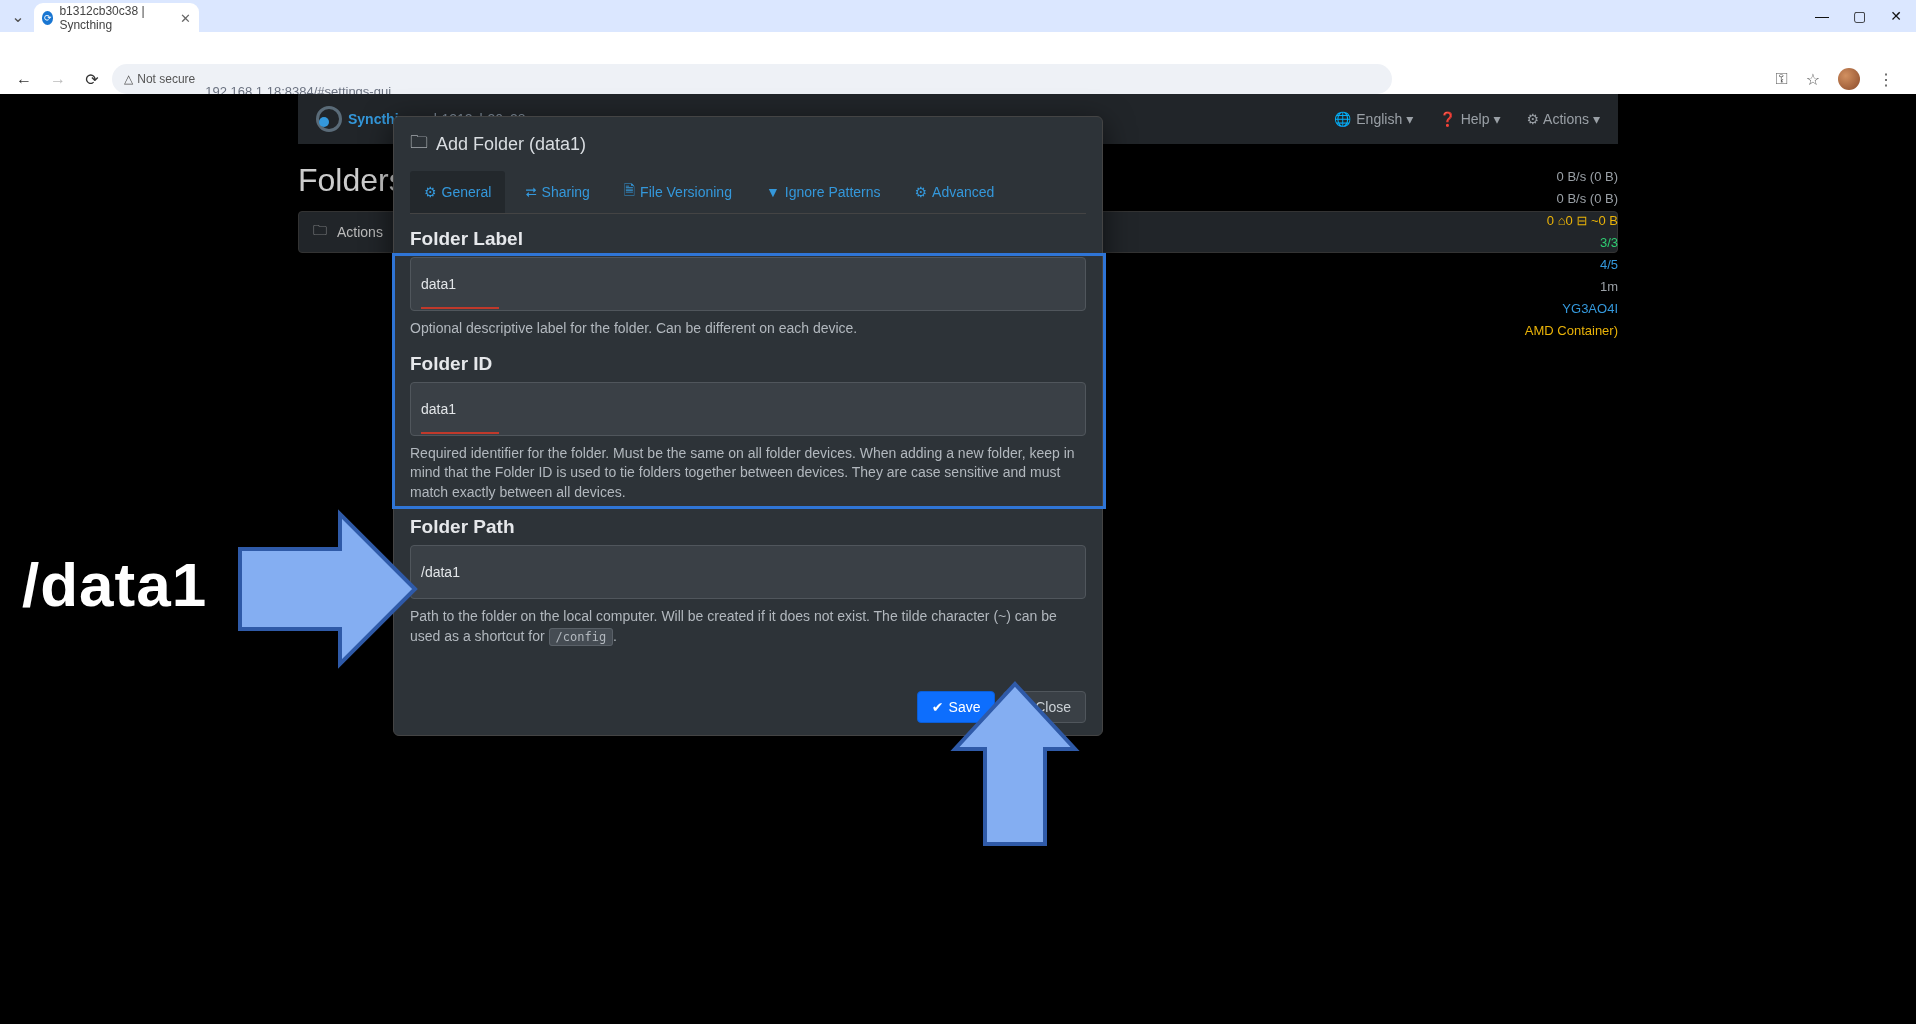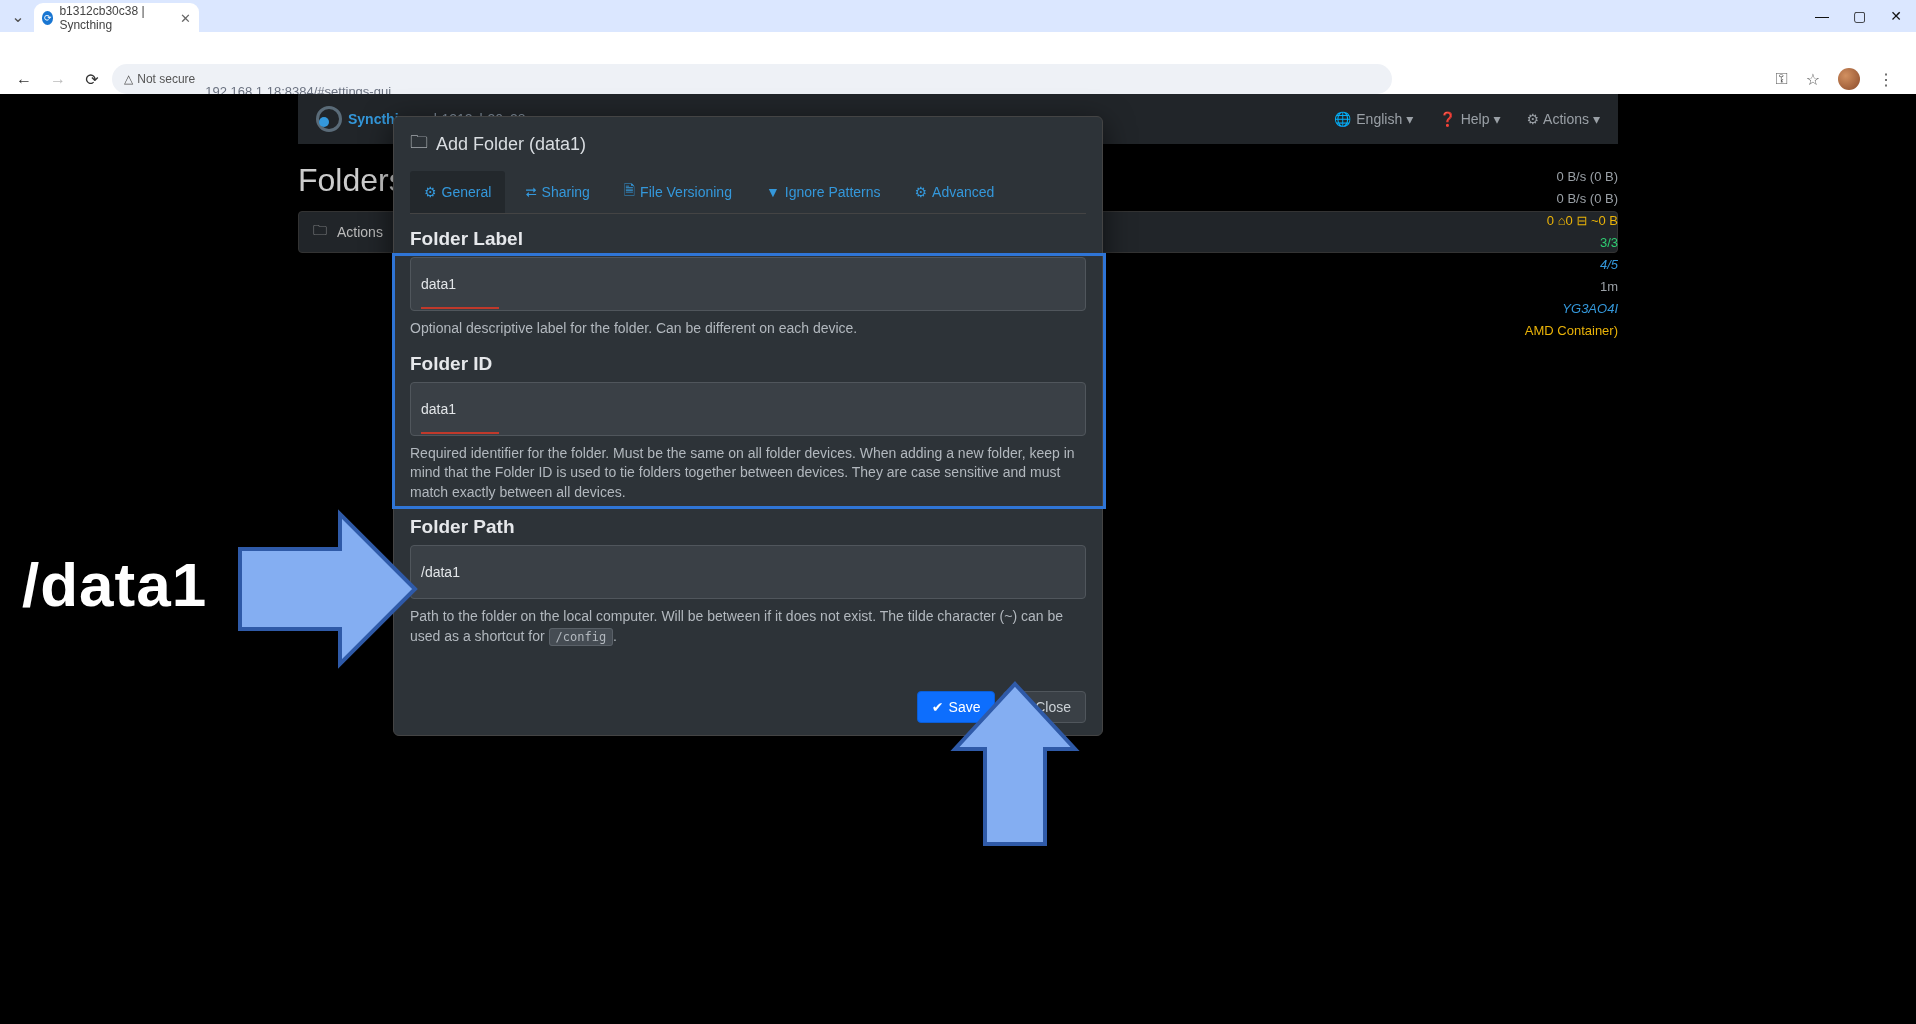--- a/index.html
+++ b/index.html
@@ -32,21 +32,21 @@
   .host { margin-left:18px; color:#7f8c9a; }
   .nav-right { margin-left:auto; display:flex; gap:26px; color:#9aa0a6;}
   .nav-right span{ display:flex; align-items:center; gap:4px;}
   .main { padding:18px 0 0 0; margin-left:298px; width:1320px;}
   .section-title { color:#ccc; font-size:32px; font-weight:400; margin-bottom:12px; margin-left:0;}
   .panel { background:#212529; border:1px solid #333; border-radius:4px; padding:8px 14px; color:#bbb; font-size:14px;
            display:flex; align-items:center; gap:10px; margin-bottom:6px;}
   .side-info { position:absolute; right:298px; top:72px; width:280px; color:#9aa0a6; font-size:13px; text-align:center;
                line-height:22px;}
   .side-info .row { display:flex; justify-content:flex-end; gap:6px;}
-  .green{color:#2ecc71;} .blue-t{color:#3498db;font-style:italic;} .muted{color:#eab308;}
+  .green{color:#2ecc71;} .blue-t{color:#3498db;} .muted{color:#eab308;}
   .remote-btn { background:#2d3338; border:1px solid #444; padding:6px 12px; border-radius:3px; color:#cbd1d6;
                 margin-top:94px; display:inline-block;}
   
   .modal-overlay { position:absolute; top:0; left:393px; width:710px; height:610px; }
   .modal { position:absolute; top:22px; left:0; width:710px; background:#2d3338; border:1px solid #444; border-radius:6px;
            color:#cbd1d6; box-shadow:0 8px 30px rgba(0,0,0,.6);}
   .modal-hdr { padding:12px 16px; font-size:18px; display:flex; align-items:center; gap:8px; color:#d9dde1;}
   .modal-body { padding:0 16px 18px;}
   .tabs { display:flex; gap:6px; border-bottom:1px solid #444; margin-bottom:14px;}
   .tab-link { padding:9px 14px; font-size:14px; color:#3498db; display:flex; align-items:center; gap:5px; border-radius:3px 3px 0 0;}
@@ -211,21 +211,21 @@
           </div>
           <div class="help">Required identifier for the folder. Must be the same on all folder devices. When adding a new folder, keep in mind that the Folder ID is used to tie folders together between devices. They are case sensitive and must match exactly between all devices.</div>
         </div>
 
         <div class="form-group">
           <label>Folder Path</label>
           <div class="input">
             <span>/data1</span>
           </div>
           <div class="help">
-            <span>Path to the folder on the local computer. Will be between if it does not exist. The tilde character (~) can be used as a shortcut for </span>
+            <span>Path to the folder on the local computer. Will be created if it does not exist. The tilde character (~) can be used as a shortcut for </span>
             <code>/config</code><span>.</span>
           </div>
         </div>
       </div>
 
       <div class="highlight-box"></div>
 
       <div class="modal-footer">
         <div class="btn btn-primary">
           <span>✔</span>

